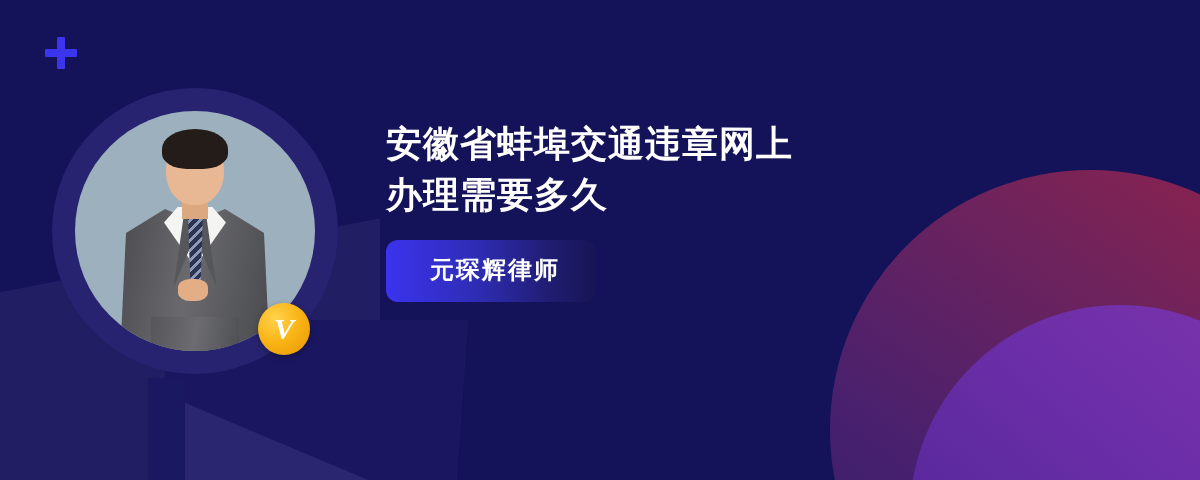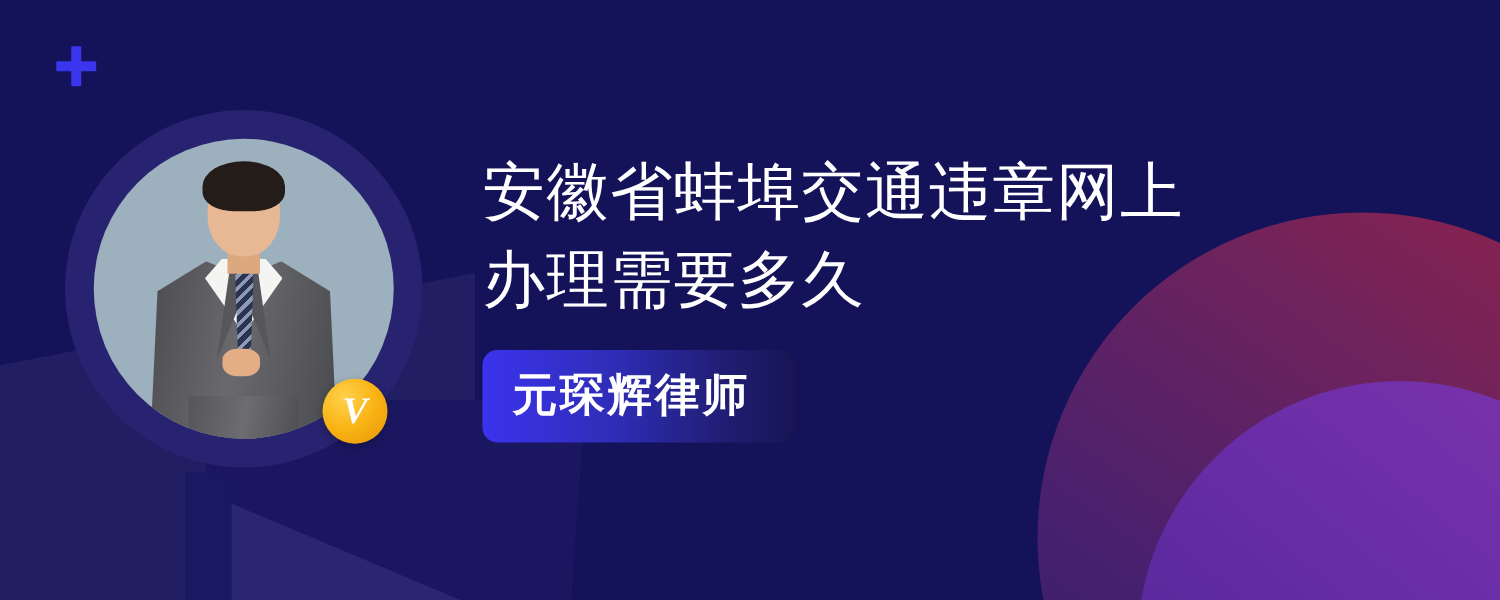--- a/index.html
+++ b/index.html
@@ -246,35 +246,35 @@
 
   
   .content {
     position: absolute;
     left: 386px;
     top: 118px;
     width: 740px;
   }
   .headline {
     color: #ffffff;
-    font-size: 50px;
-    font-weight: normal;
+    font-size: 36px;
+    font-weight: bold;
     line-height: 1.42;
     letter-spacing: 1px;
     margin: 0;
     white-space: pre-line;
   }
   .name-badge {
     display: inline-block;
     margin-top: 20px;
-    padding: 18px 36px 20px 24px;
+    padding: 18px 36px 20px 44px;
     border-radius: 12px;
     background: linear-gradient(90deg, #3b33ee 0%, #2f2db6 42%, #201d72 78%, #171554 100%);
     color: #ffffff;
-    font-size: 36px;
+    font-size: 24px;
     font-weight: bold;
     letter-spacing: 2px;
     line-height: 1;
   }
 </style>
 </head>
 <body>
 
 <div class="banner">
 

